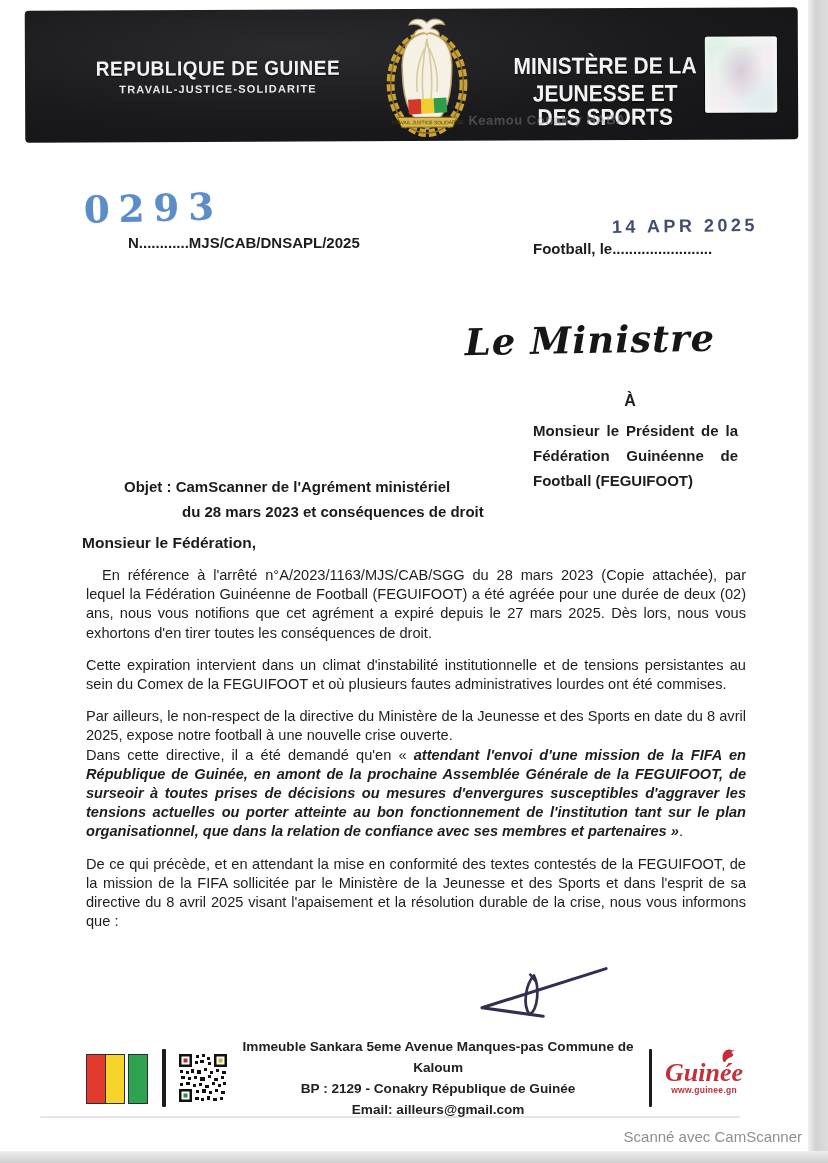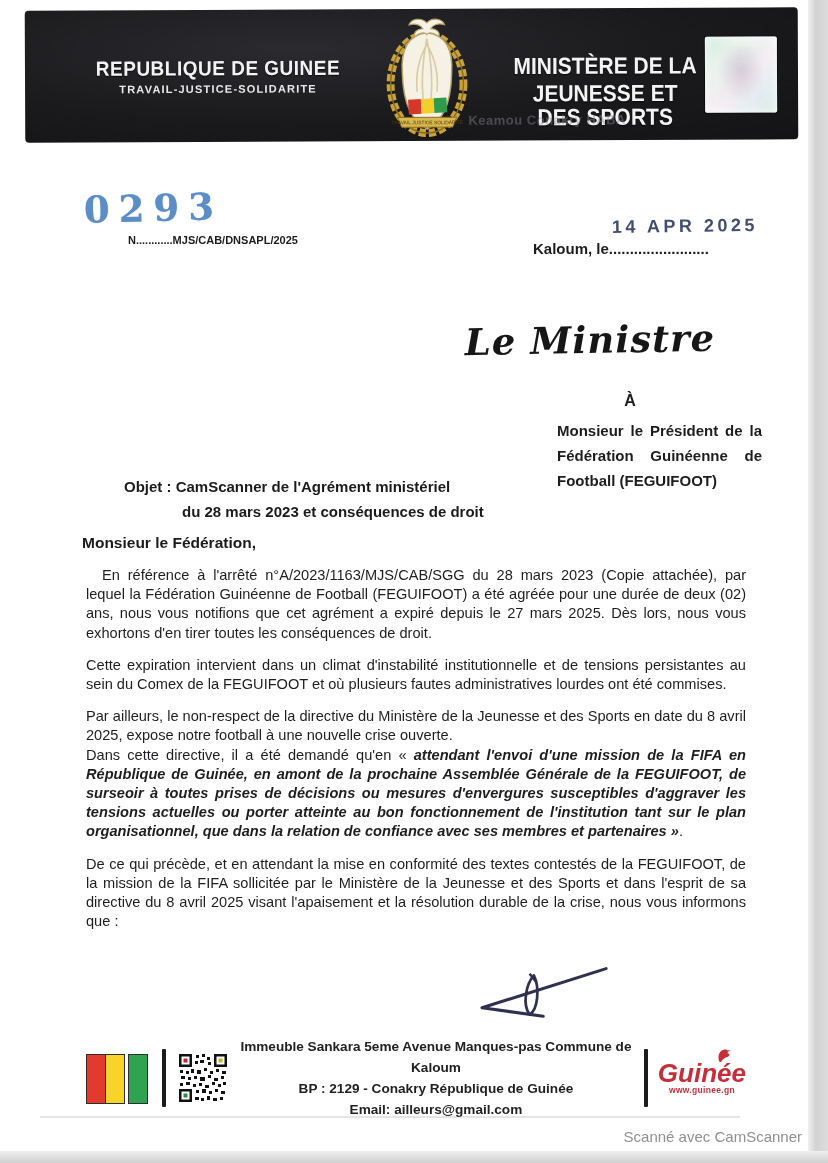--- a/index.html
+++ b/index.html
@@ -42,33 +42,33 @@
   }
   .hologram::after { content:""; position:absolute; left:14px; top:10px; width:44px; height:54px;
     background:radial-gradient(ellipse at 50% 45%, rgba(190,175,195,.55), rgba(220,230,225,.2) 70%);
     filter:blur(1px); }
 
   
   .stamp-number { position:absolute; left:84px; top:186px;
     font-family:"DejaVu Serif", serif; font-size:37px; font-weight:700;
     color:#4f84c3; letter-spacing:9px; transform:rotate(-1.5deg);
     text-shadow:0 0 1px rgba(79,132,195,.6); opacity:.92; }
-  .ref-number { position:absolute; left:128px; top:234px; font-size:11px; font-weight:700; color:#1d1d1f; }
+  .ref-number { position:absolute; left:128px; top:234px; font-size:15px; font-weight:700; color:#1d1d1f; }
   .place-line { position:absolute; left:533px; top:240px; font-size:15px; font-weight:700; color:#1d1d1f; }
   .date-stamp { position:absolute; left:612px; top:216px; font-size:18px; font-weight:700;
     color:#333f63; letter-spacing:3.5px; transform:rotate(-.8deg); opacity:.92; }
 
   
   .minister-script { position:absolute; left:430px; top:318px; width:320px; text-align:center;
     font-family:"DejaVu Serif", serif; font-style:italic; font-weight:700;
     font-size:37px; color:#161616; letter-spacing:1px; transform:rotate(-1deg); }
   .salutation { position:absolute; left:530px; top:392px; width:200px; text-align:center;
     font-size:16px; font-weight:700; color:#1d1d1f; }
   .recipient { position:absolute; left:533px; top:418px; width:205px;
-    font-size:15px; font-weight:600; color:#1d1d1f; line-height:25px; text-align:justify;margin-left:24px; }
+    font-size:15px; font-weight:600; color:#1d1d1f; line-height:25px; text-align:justify; }
 
   
   .subject { position:absolute; left:124px; top:474px; font-size:15px; font-weight:700;
     color:#1b1b1d; line-height:25px; }
   .subject .l2 { padding-left:58px; }
   .greeting { position:absolute; left:82px; top:534px; font-size:15.5px; font-weight:700; color:#1b1b1d; }
 
   
   .body-text { position:absolute; left:82px; top:566px; width:664px;
     font-size:14.6px; line-height:19.2px; color:#1e1e20; text-align:justify; }
@@ -87,21 +87,21 @@
   .flag .s-red { background:#e23b2e; }
   .flag .s-yellow { background:#f6d42a; margin-left:-1px; }
   .flag .s-green { background:#2fa34f; margin-left:3px; }
   .vbar { width:4px; height:58px; background:#1c1c1c; border-radius:1px; }
   .vbar.b1 { margin:0 12px 0 14px; }
   .vbar.b2 { margin:0 10px 0 10px; }
   .qr { width:50px; height:50px; margin-right:10px; flex:none; }
   .address { width:440px; text-align:center; font-size:13.6px; font-weight:700;
     color:#222; line-height:21px; }
   .gn-logo { width:92px; text-align:center; position:relative; }
-  .gn-text { font-family:Liberation Sans, sans-serif; font-style:italic; font-weight:700;
+  .gn-text { font-family:Liberation Serif, serif; font-style:italic; font-weight:700;
     font-size:26px; color:#c62f39; line-height:24px; }
   .gn-url { font-size:8.5px; font-weight:700; color:#c62f39; letter-spacing:.3px; }
   .gn-bird { position:absolute; left:52px; top:-14px; }
 
   .camscanner { position:absolute; right:26px; top:1128px; font-size:15px;
     color:#8f8f8f; font-weight:400; }
 </style>
 </head>
 <body>
 
@@ -134,21 +134,21 @@
       <div class="min-line">MINISTÈRE DE LA JEUNESSE ET</div>
       <div class="min-line">DES SPORTS</div>
     </div>
 
     <div class="banner-watermark">Keamou Conakry HABA</div>
     <div class="hologram"></div>
   </div>
 
   <div class="stamp-number">0293</div>
   <div class="ref-number">N............MJS/CAB/DNSAPL/2025</div>
-  <div class="place-line">Kaloum, le........................</div>
+  <div class="place-line">Football, le........................</div>
   <div class="date-stamp">14 APR 2025</div>
 
   <div class="minister-script">Le Ministre</div>
   <div class="salutation">À</div>
   <div class="recipient">Monsieur le Président de la Fédération Guinéenne de Football (FEGUIFOOT)</div>
 
   <div class="subject">
     <div class="l1">Objet : CamScanner de l'Agrément ministériel</div>
     <div class="l2">du 28 mars 2023 et conséquences de droit</div>
   </div>

